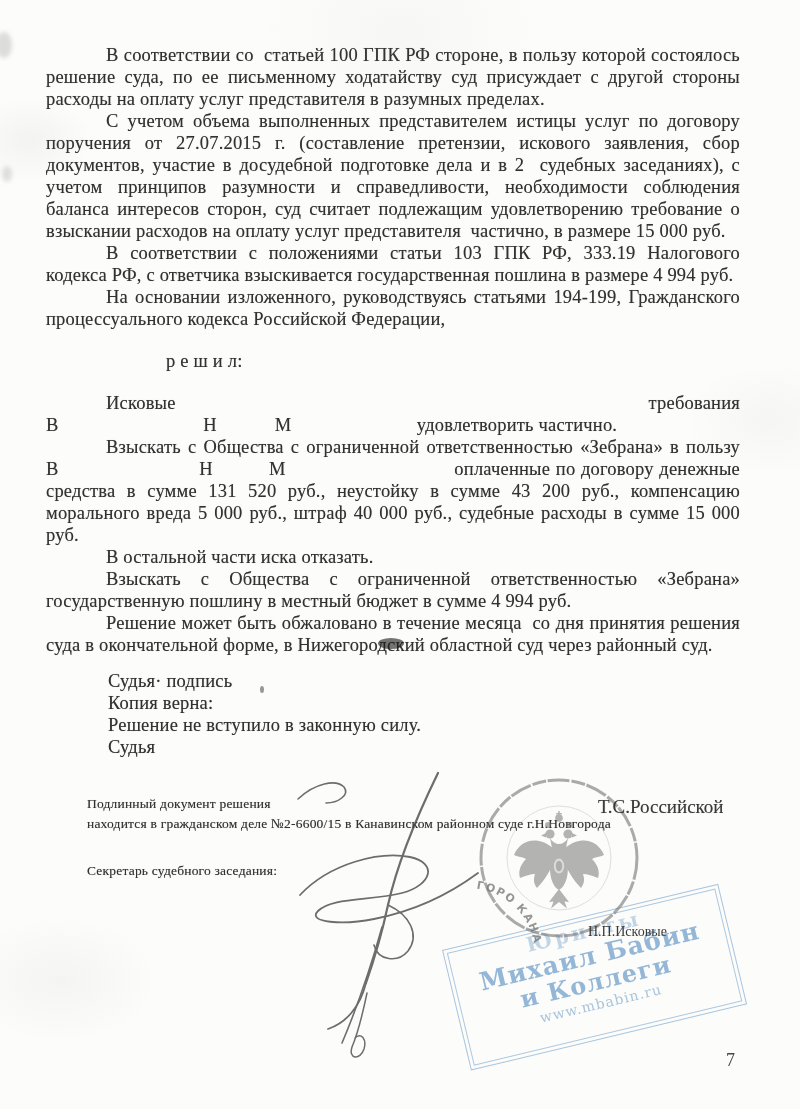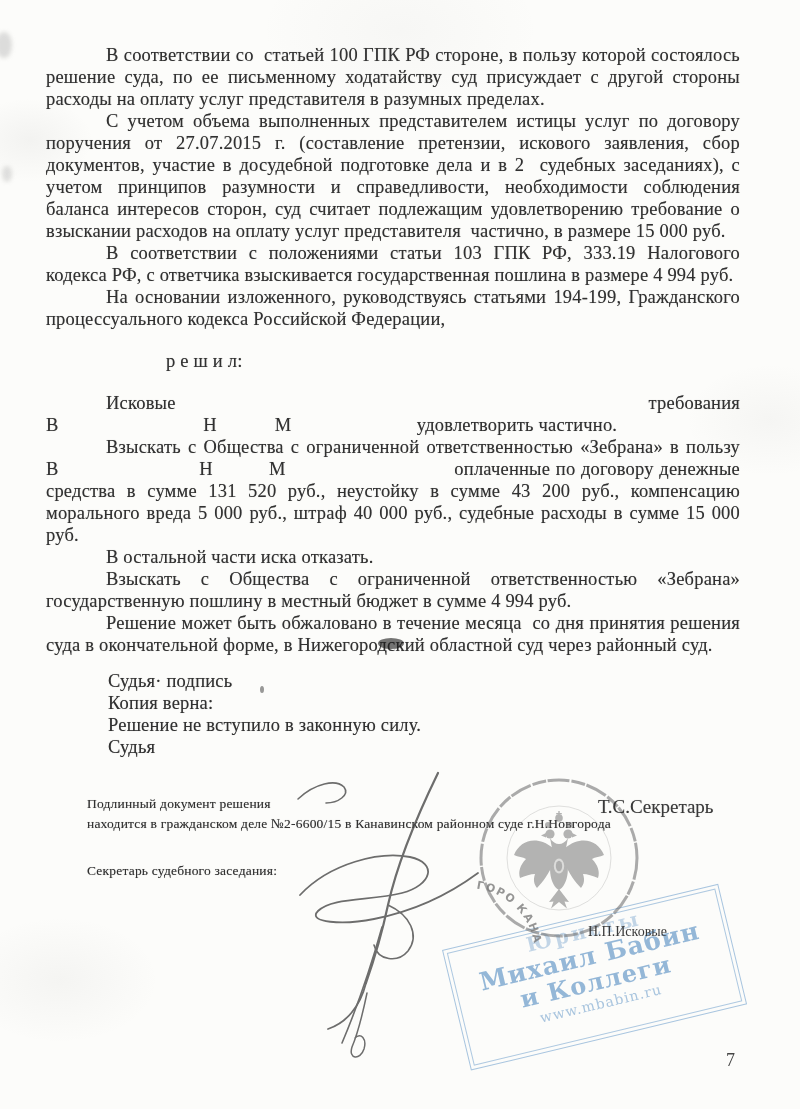--- a/index.html
+++ b/index.html
@@ -125,21 +125,21 @@
     </div>
 
     <div class="small-print">
       <div>Подлинный документ решения</div>
       <div>находится в гражданском деле №2-6600/15 в Канавинском районном суде г.Н.Новгорода</div>
     </div>
 
     <div class="secretary-line">Секретарь судебного заседания:</div>
   </div>
 
-  <div class="judge-name">Т.С.Секретарь</div>
+  <div class="judge-name">Т.С.Российской</div>
   <div class="secretary-name">Н.П.Исковые</div>
   <div class="page-number">7</div>
 
   <div class="watermark">
     <div class="wm-line1">Юристы</div>
     <div class="wm-line2">Михаил Бабин</div>
     <div class="wm-line3">и Коллеги</div>
     <div class="wm-url">www.mbabin.ru</div>
   </div>
 

